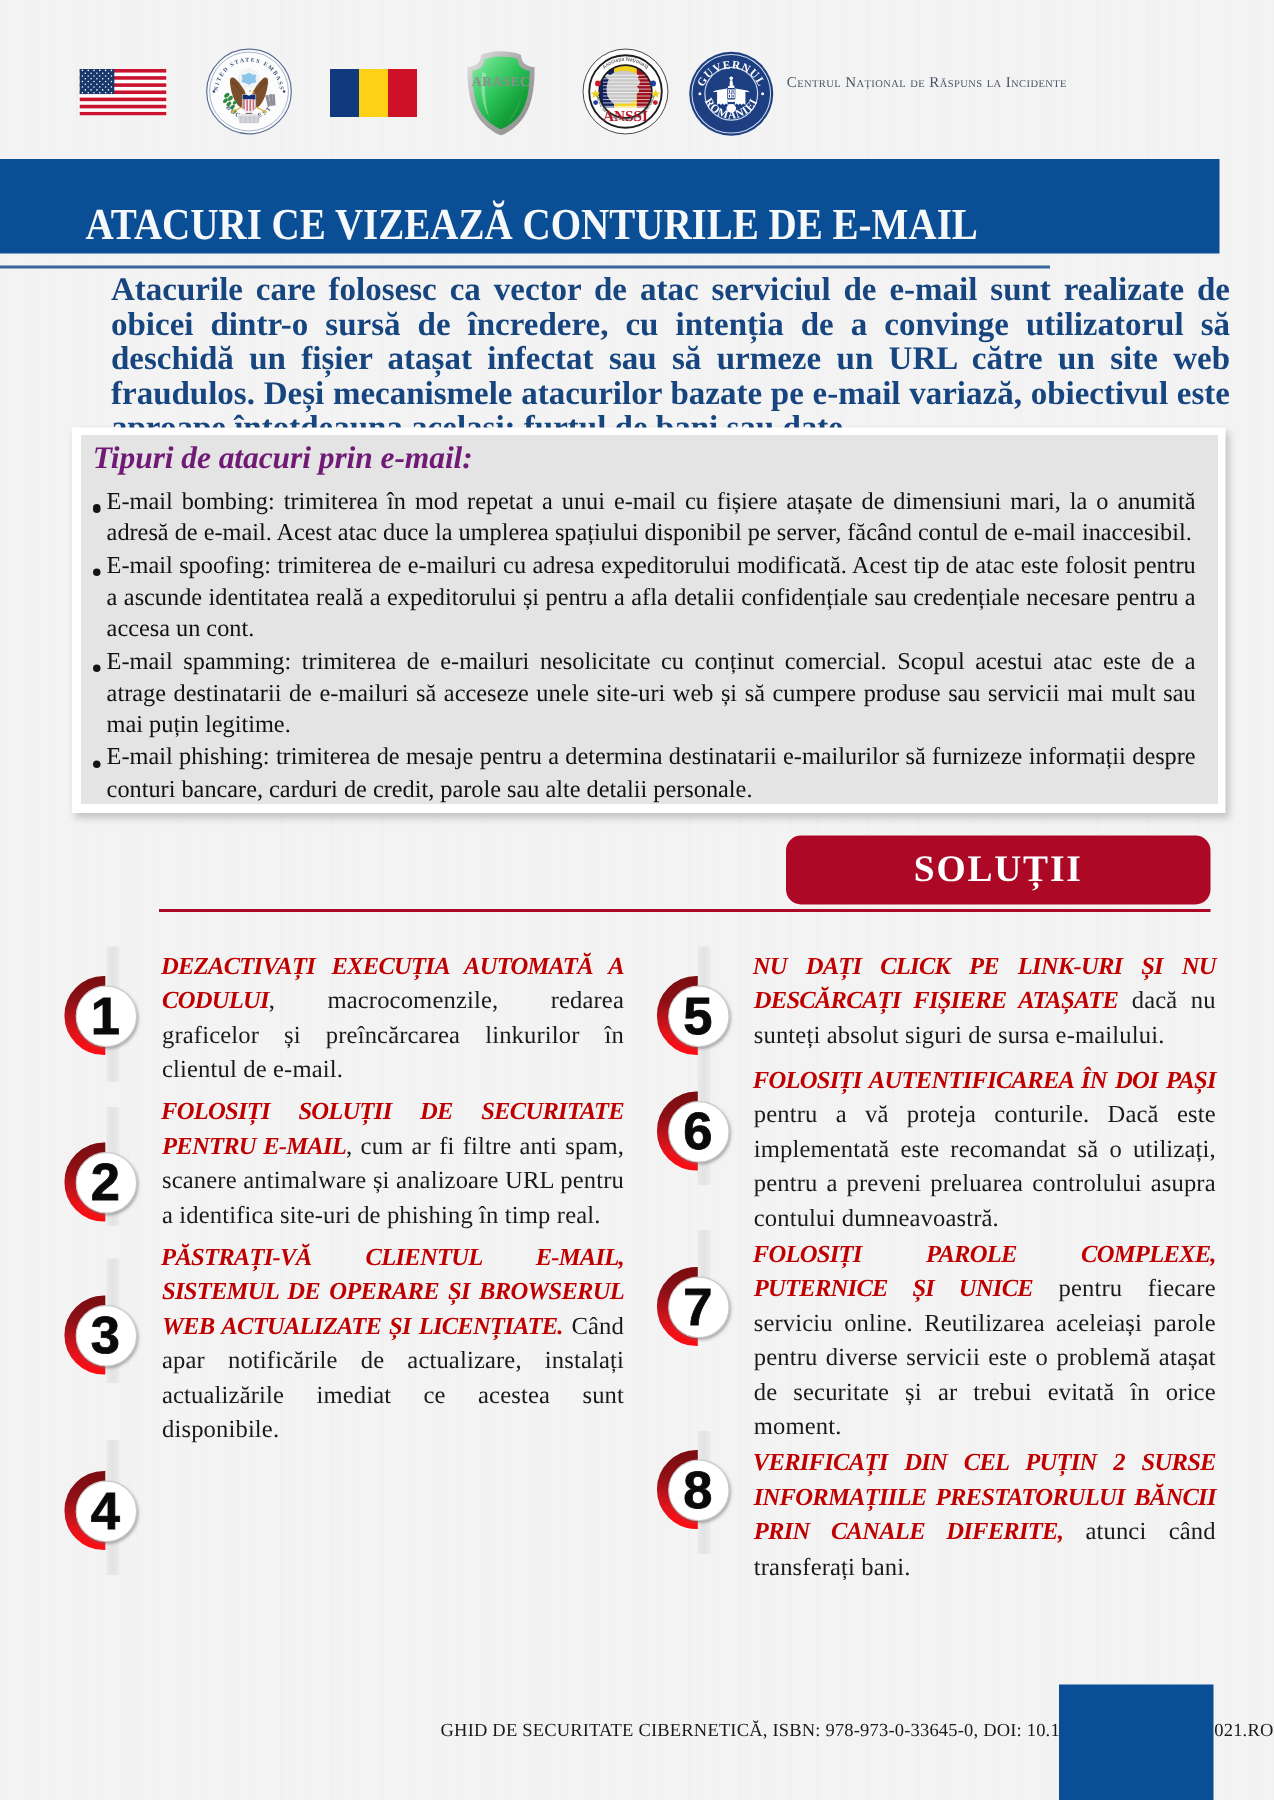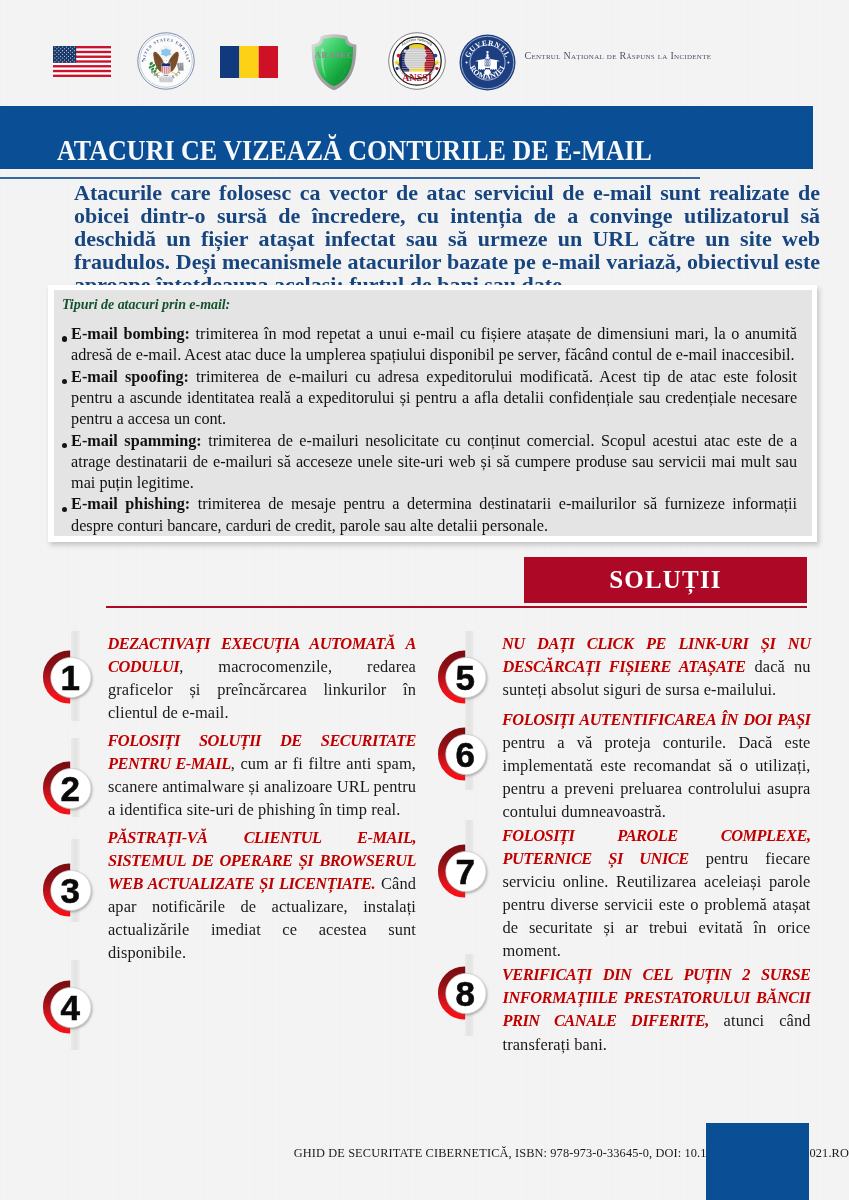--- a/index.html
+++ b/index.html
@@ -46,35 +46,35 @@
          font-family:"Liberation Serif",serif;font-weight:bold;font-size:22px;
          line-height:22.9px;color:#16457f;text-align:justify;}
 
   
   .types-box{position:absolute;left:48px;top:284.5px;width:769px;height:257px;
              background:#ffffff;padding:5.5px;box-sizing:border-box;
              box-shadow:2px 3px 5px rgba(0,0,0,0.2);}
   .types-inner{background:#e4e4e4;height:100%;box-sizing:border-box;
                padding:2.3px 10px 0 8.4px;position:relative;}
   .types-heading{font-family:"Liberation Serif",serif;font-weight:bold;font-style:italic;
-                 font-size:14px;line-height:26px;color:#14532d;letter-spacing:-0.05px;}
+                 font-size:21px;line-height:26px;color:#701a75;letter-spacing:-0.05px;}
   .types-list{margin:0;padding:0;list-style:none;}
   .types-list{margin-top:5.8px;}
   .types-list li{position:relative;padding-left:9.2px;width:726px;box-sizing:content-box;
                  font-family:"Liberation Serif",serif;font-size:16.2px;line-height:21.3px;
                  color:#111;text-align:justify;margin-bottom:0;}
   .types-list li::before{content:"";position:absolute;left:0;top:12.2px;width:5.4px;height:5.4px;border-radius:50%;background:#141414;}
-  .types-list li b{font-weight:bold;}
+  .types-list li b{font-weight:normal;}
 
   
   .sol-banner{position:absolute;left:524px;top:557px;width:283px;height:46px;
               background:#ad0826;color:#fff;
               display:flex;align-items:center;justify-content:center;
               font-family:"Liberation Serif",serif;font-weight:bold;font-size:25px;
-              letter-spacing:1.2px;}
+              letter-spacing:1.2px;border-radius:10px;}
   .sol-rule{position:absolute;left:106px;top:606px;width:701px;height:2px;background:#ad0826;}
 
   
   .sol-col{position:absolute;top:632px;width:375px;}
   .sol-left{left:39px;}
   .sol-right{left:433.5px;}
   .sol-item{position:relative;margin-bottom:4.5px;padding-left:69px;min-height:62px;}
   .sol-band{position:absolute;left:31.5px;top:0;width:9px;height:89.5px;
             background:linear-gradient(90deg,#eaeaea 0%,#e3e3e3 45%,#e8e8e8 80%,#f0f0f0 100%);}
   .sol-badge{position:absolute;left:3.3px;width:56px;height:56px;}

